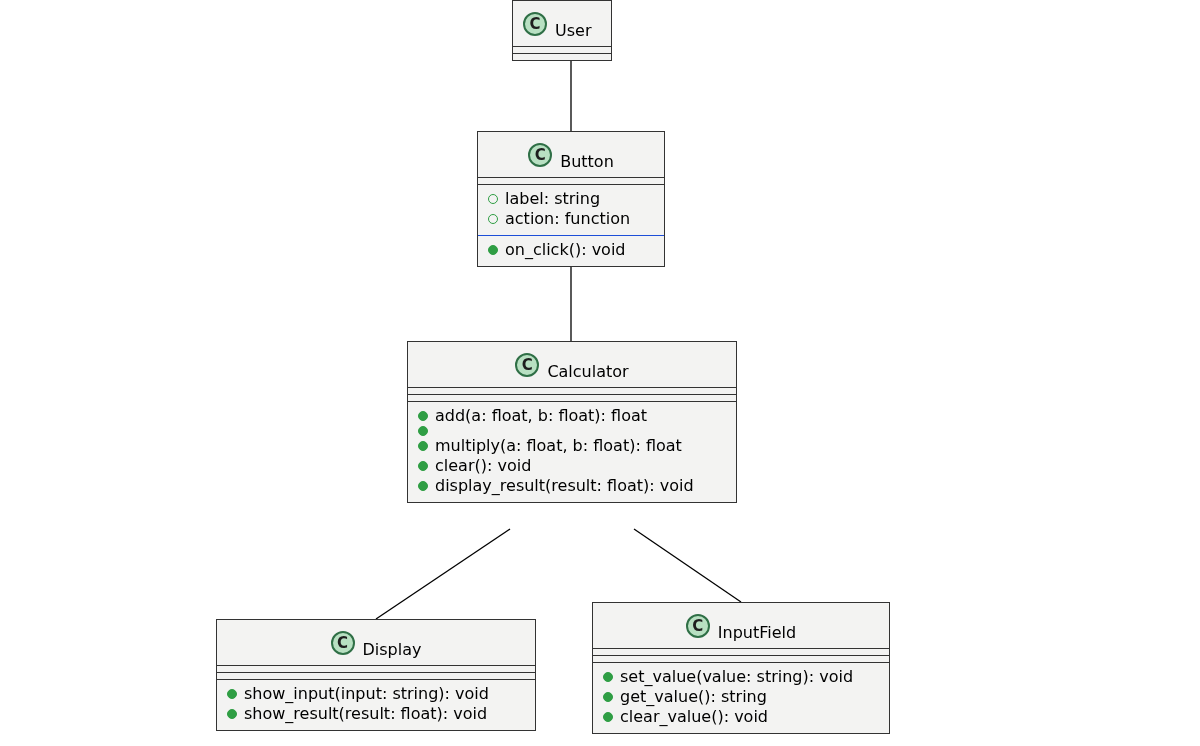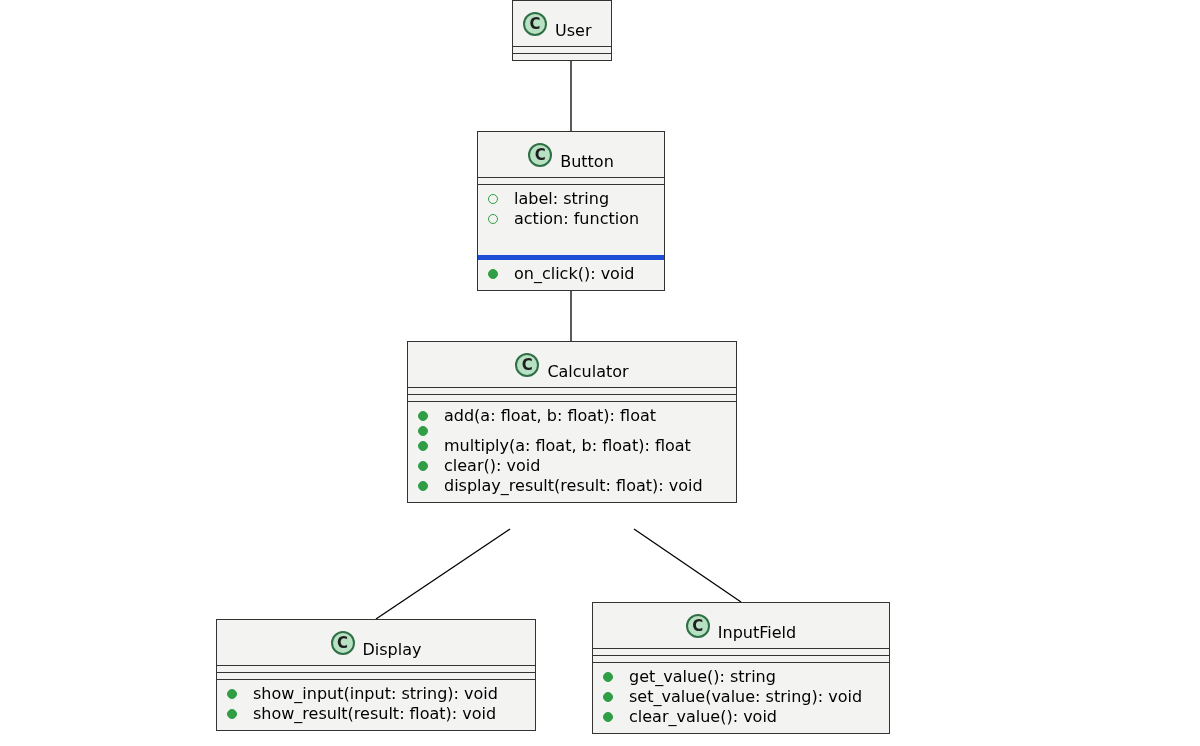--- a/index.html
+++ b/index.html
@@ -46,21 +46,21 @@
   .cb-thin {
     height: 6px;
     border-bottom: 1px solid #333;
   }
   .cb-body {
     padding: 4px 10px 6px 10px;
   }
   .attr-row, .op-row {
     display: flex;
     align-items: center;
-    gap: 16px;
+    gap: 7px;
     line-height: 1.25;
     white-space: nowrap;
   }
   .vis {
     display: inline-block;
     width: 10px;
     height: 10px;
     border-radius: 50%;
     border: 1.5px solid #2f9e44;
     box-sizing: border-box;
@@ -120,21 +120,21 @@
     <div class="cb-body">
       <div class="attr-row">
         <span class="vis package"></span>
         <span>label: string</span>
       </div>
       <div class="attr-row">
         <span class="vis package"></span>
         <span>action: function</span>
       </div>
     </div>
-    <div class="cb-body" style="border-top:5px solid #1d4ed8;margin-top:20px;">
+    <div class="cb-body" style="border-top:1px solid #1d4ed8;">
       <div class="op-row">
         <span class="vis public"></span>
         <span>on_click(): void</span>
       </div>
     </div>
   </div>
 
   <div id="box-calculator" class="class-box">
     <div class="cb-header">
       <span class="c-icon">C</span>
@@ -187,26 +187,26 @@
   <div id="box-inputfield" class="class-box">
     <div class="cb-header">
       <span class="c-icon">C</span>
       <span class="name">InputField</span>
     </div>
     <div class="cb-thin"></div>
     <div class="cb-thin"></div>
     <div class="cb-body">
       <div class="op-row">
         <span class="vis public"></span>
+        <span>set_value(value: string): void</span>
+      </div>
+      <div class="op-row">
+        <span class="vis public"></span>
         <span>get_value(): string</span>
       </div>
       <div class="op-row">
         <span class="vis public"></span>
-        <span>set_value(value: string): void</span>
-      </div>
-      <div class="op-row">
-        <span class="vis public"></span>
         <span>clear_value(): void</span>
       </div>
     </div>
   </div>
 
 </div>
 
 </body></html>

